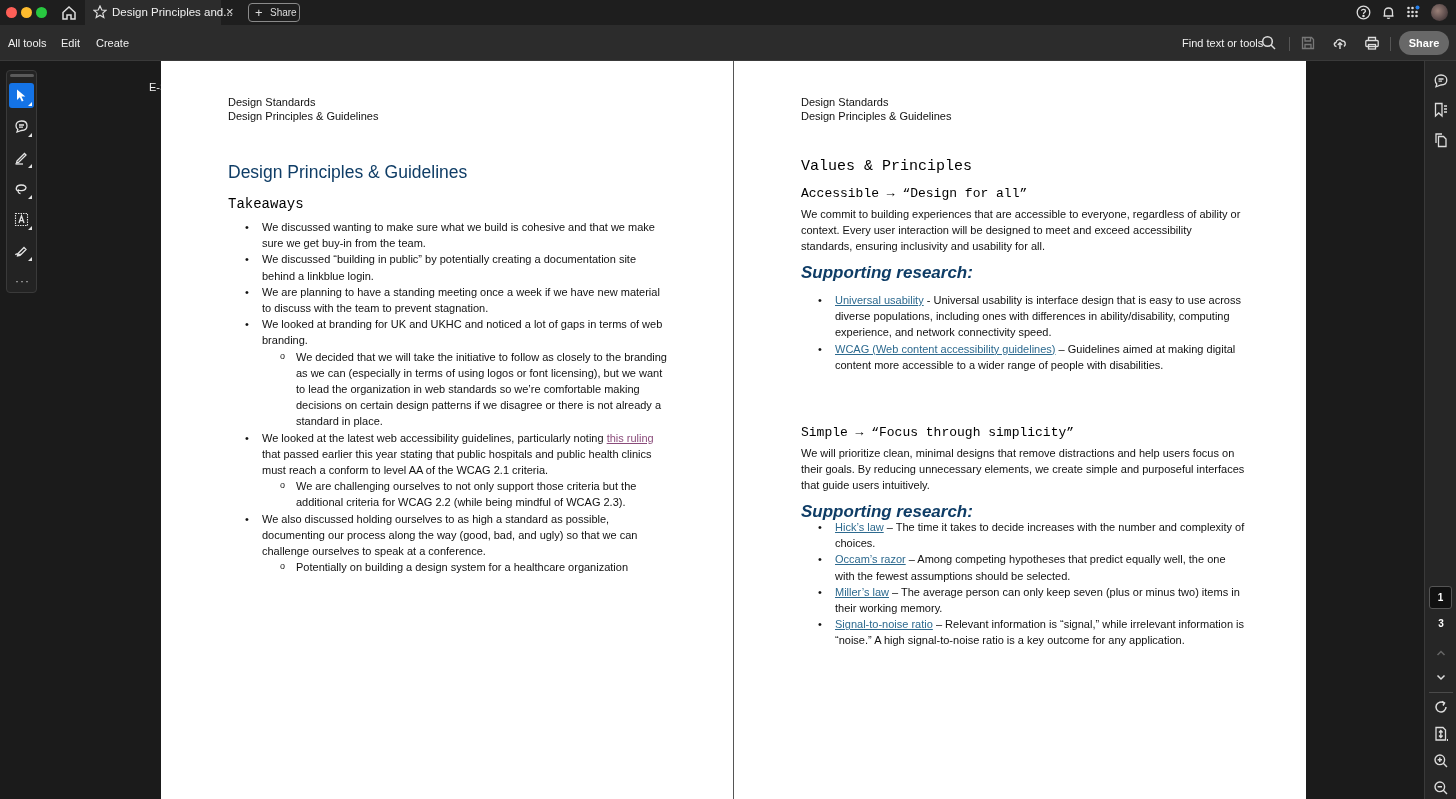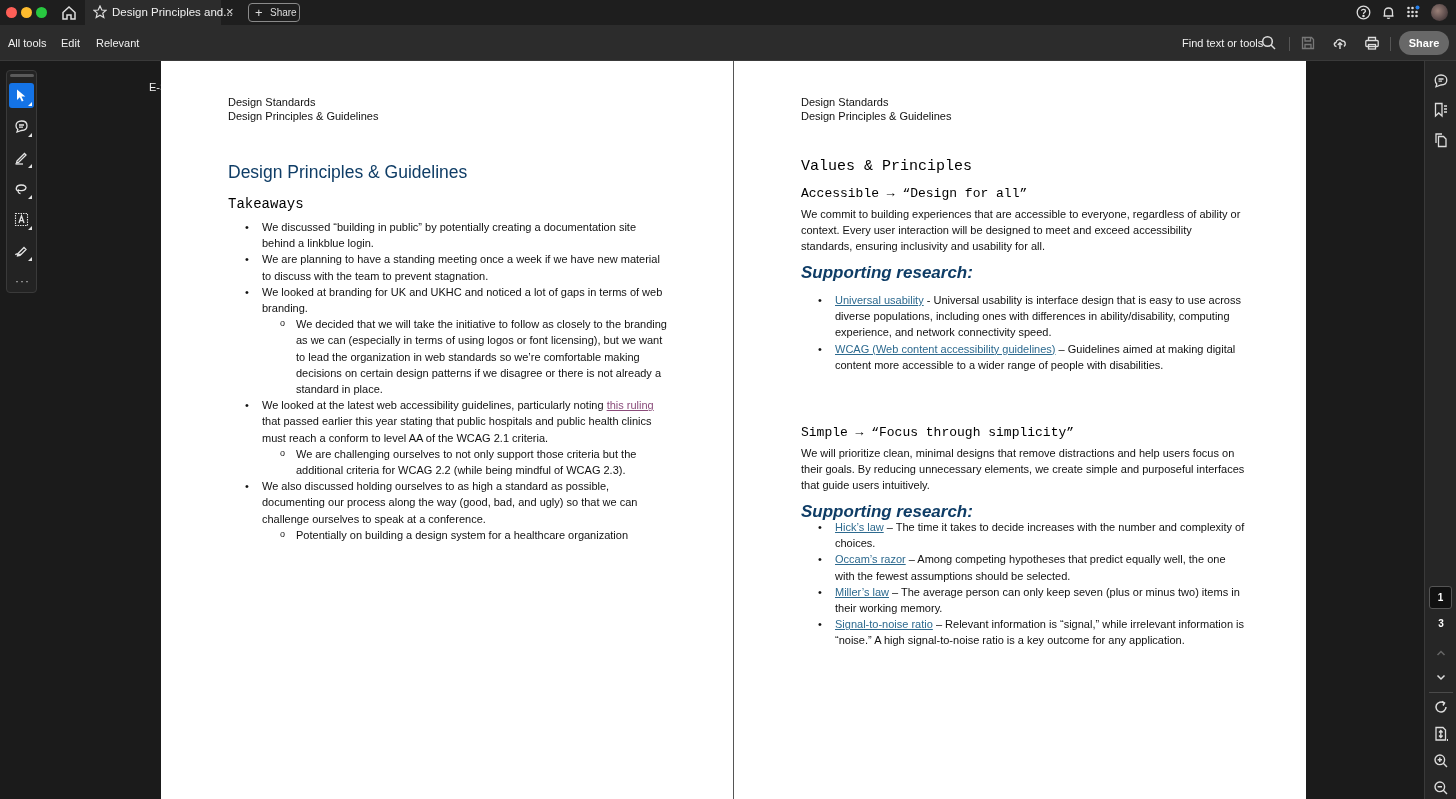--- a/index.html
+++ b/index.html
@@ -121,21 +121,21 @@
         <circle cx="10.5" cy="11" r="1.3"></circle>
         <circle cx="11.5" cy="2.5" r="2" fill="#2680eb"></circle>
       </svg>
   </div>
   <div class="avatar"></div>
 </div>
 
 <div class="menubar">
   <span class="menu-item" style="left:8px;">All tools</span>
   <span class="menu-item" style="left:61px;">Edit</span>
-  <span class="menu-item" style="left:96px;">Relevant</span>
+  <span class="menu-item" style="left:96px;">Create</span>
   <span class="menu-item" style="left:149px;margin-top:44px;">E-Sign</span>
 
   <span class="find">Find text or tools</span>
   <div class="mb-icon" style="left:1261px;">
     <svg width="16" height="16" viewBox="0 0 16 16" fill="none" stroke="currentColor" stroke-width="1.5">
         <circle cx="6.5" cy="6.5" r="4.8"></circle>
         <path d="M10 10 L14 14"></path>
       </svg>
   </div>
   <div class="mb-sep" style="left:1289px;"></div>
@@ -210,20 +210,21 @@
 
 <div class="page page-left">
   <div class="doc-header">
     <div>Design Standards</div>
     <div>Design Principles &amp; Guidelines</div>
   </div>
   <div class="h1" style="left:67px; top:101px;">Design Principles &amp; Guidelines</div>
   <div class="h2" style="left:67px; top:135px;">Takeaways</div>
 
   <ul class="bullets" style="left:67px; top:158px; width:440px;">
+    <li>We discussed wanting to make sure what we build is cohesive and that we make sure we get buy-in from the team.</li>
     <li>We discussed “building in public” by potentially creating a documentation site behind a linkblue login.</li>
     <li>We are planning to have a standing meeting once a week if we have new material to discuss with the team to prevent stagnation.</li>
     <li>
       <span>We looked at branding for UK and UKHC and noticed a lot of gaps in terms of web branding.</span>
       <ul class="sub">
         <li>We decided that we will take the initiative to follow as closely to the branding as we can (especially in terms of using logos or font licensing), but we want to lead the organization in web standards so we’re comfortable making decisions on certain design patterns if we disagree or there is not already a standard in place.</li>
       </ul>
     </li>
     <li>
       <span>We looked at the latest web accessibility guidelines, particularly noting </span><span class="link-purple">this ruling</span><span> that passed earlier this year stating that public hospitals and public health clinics must reach a conform to level AA of the WCAG 2.1 criteria.</span>

